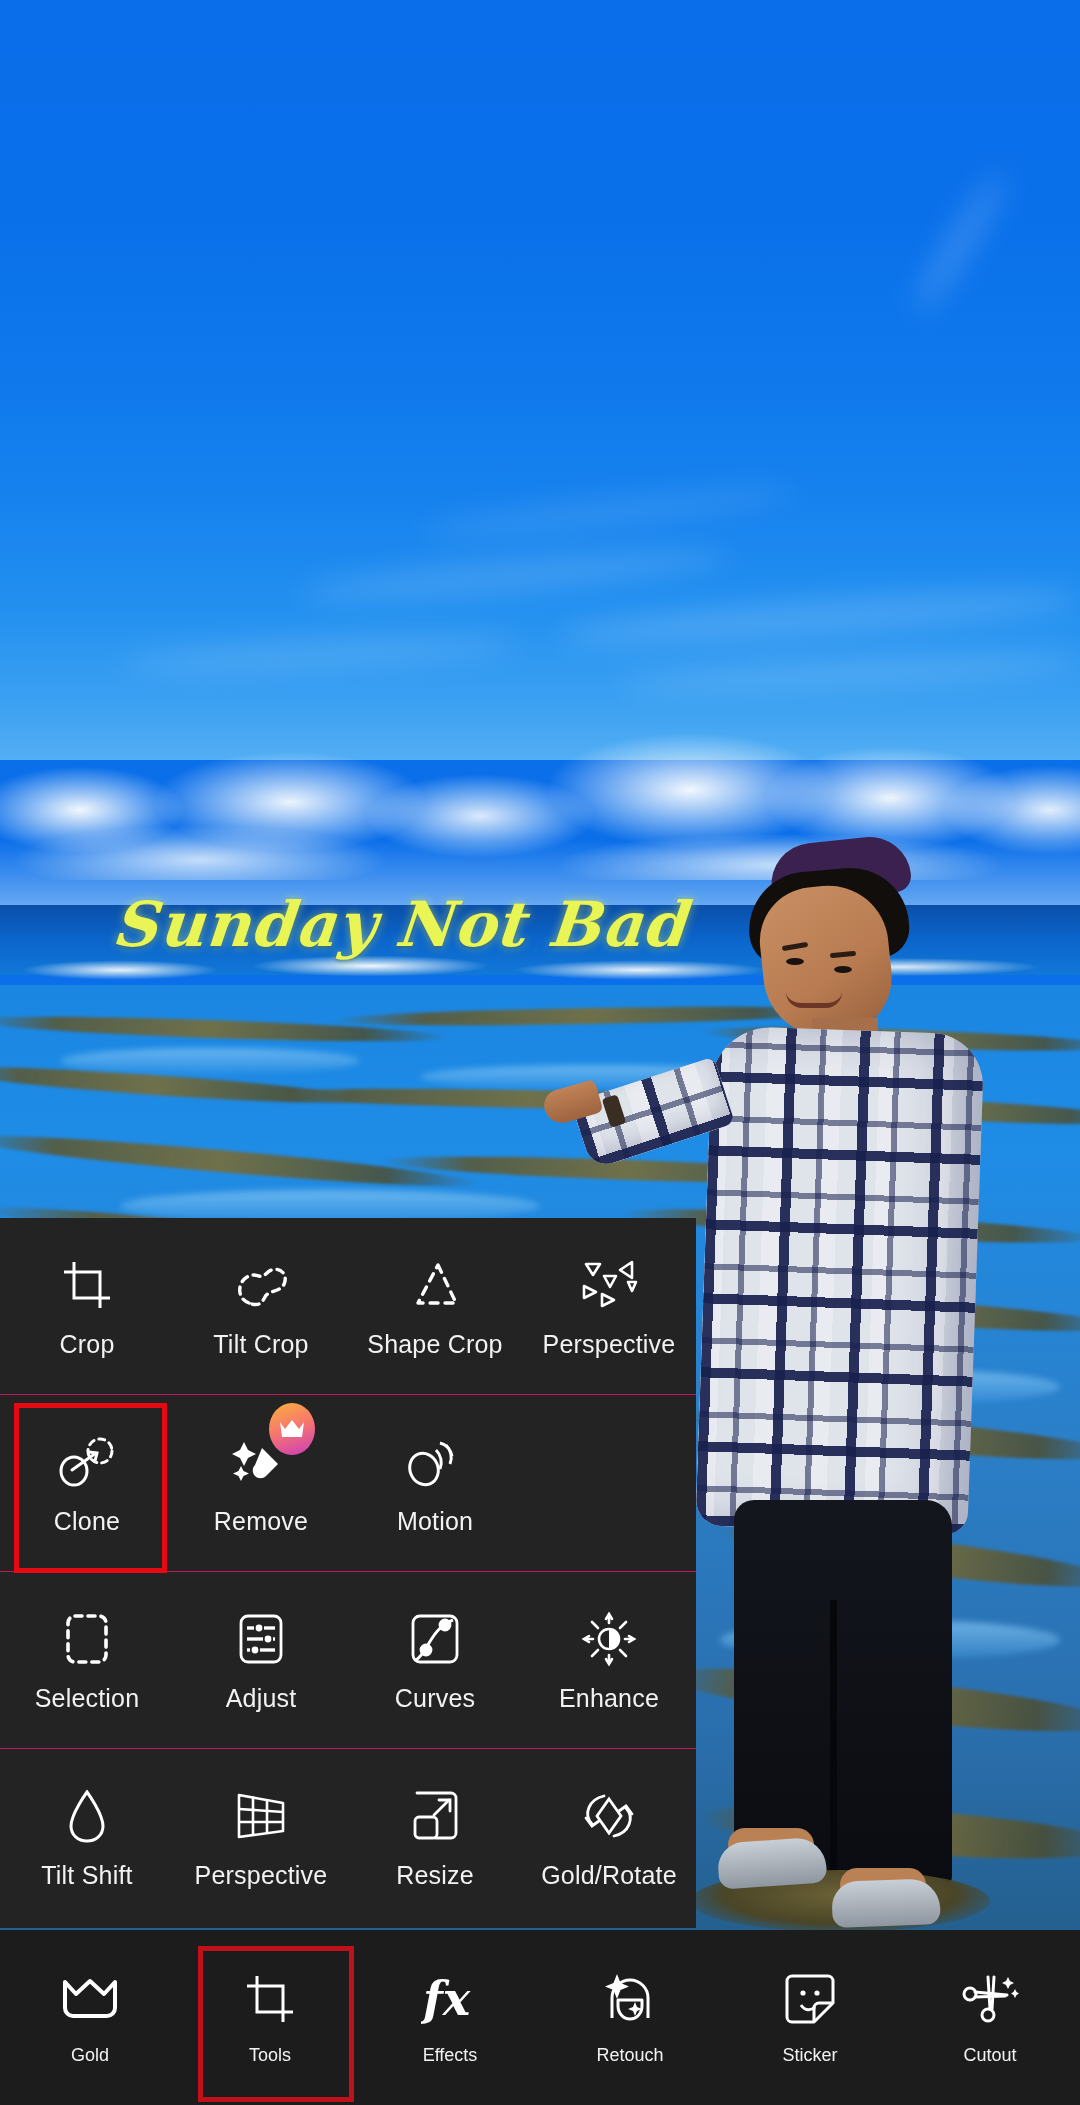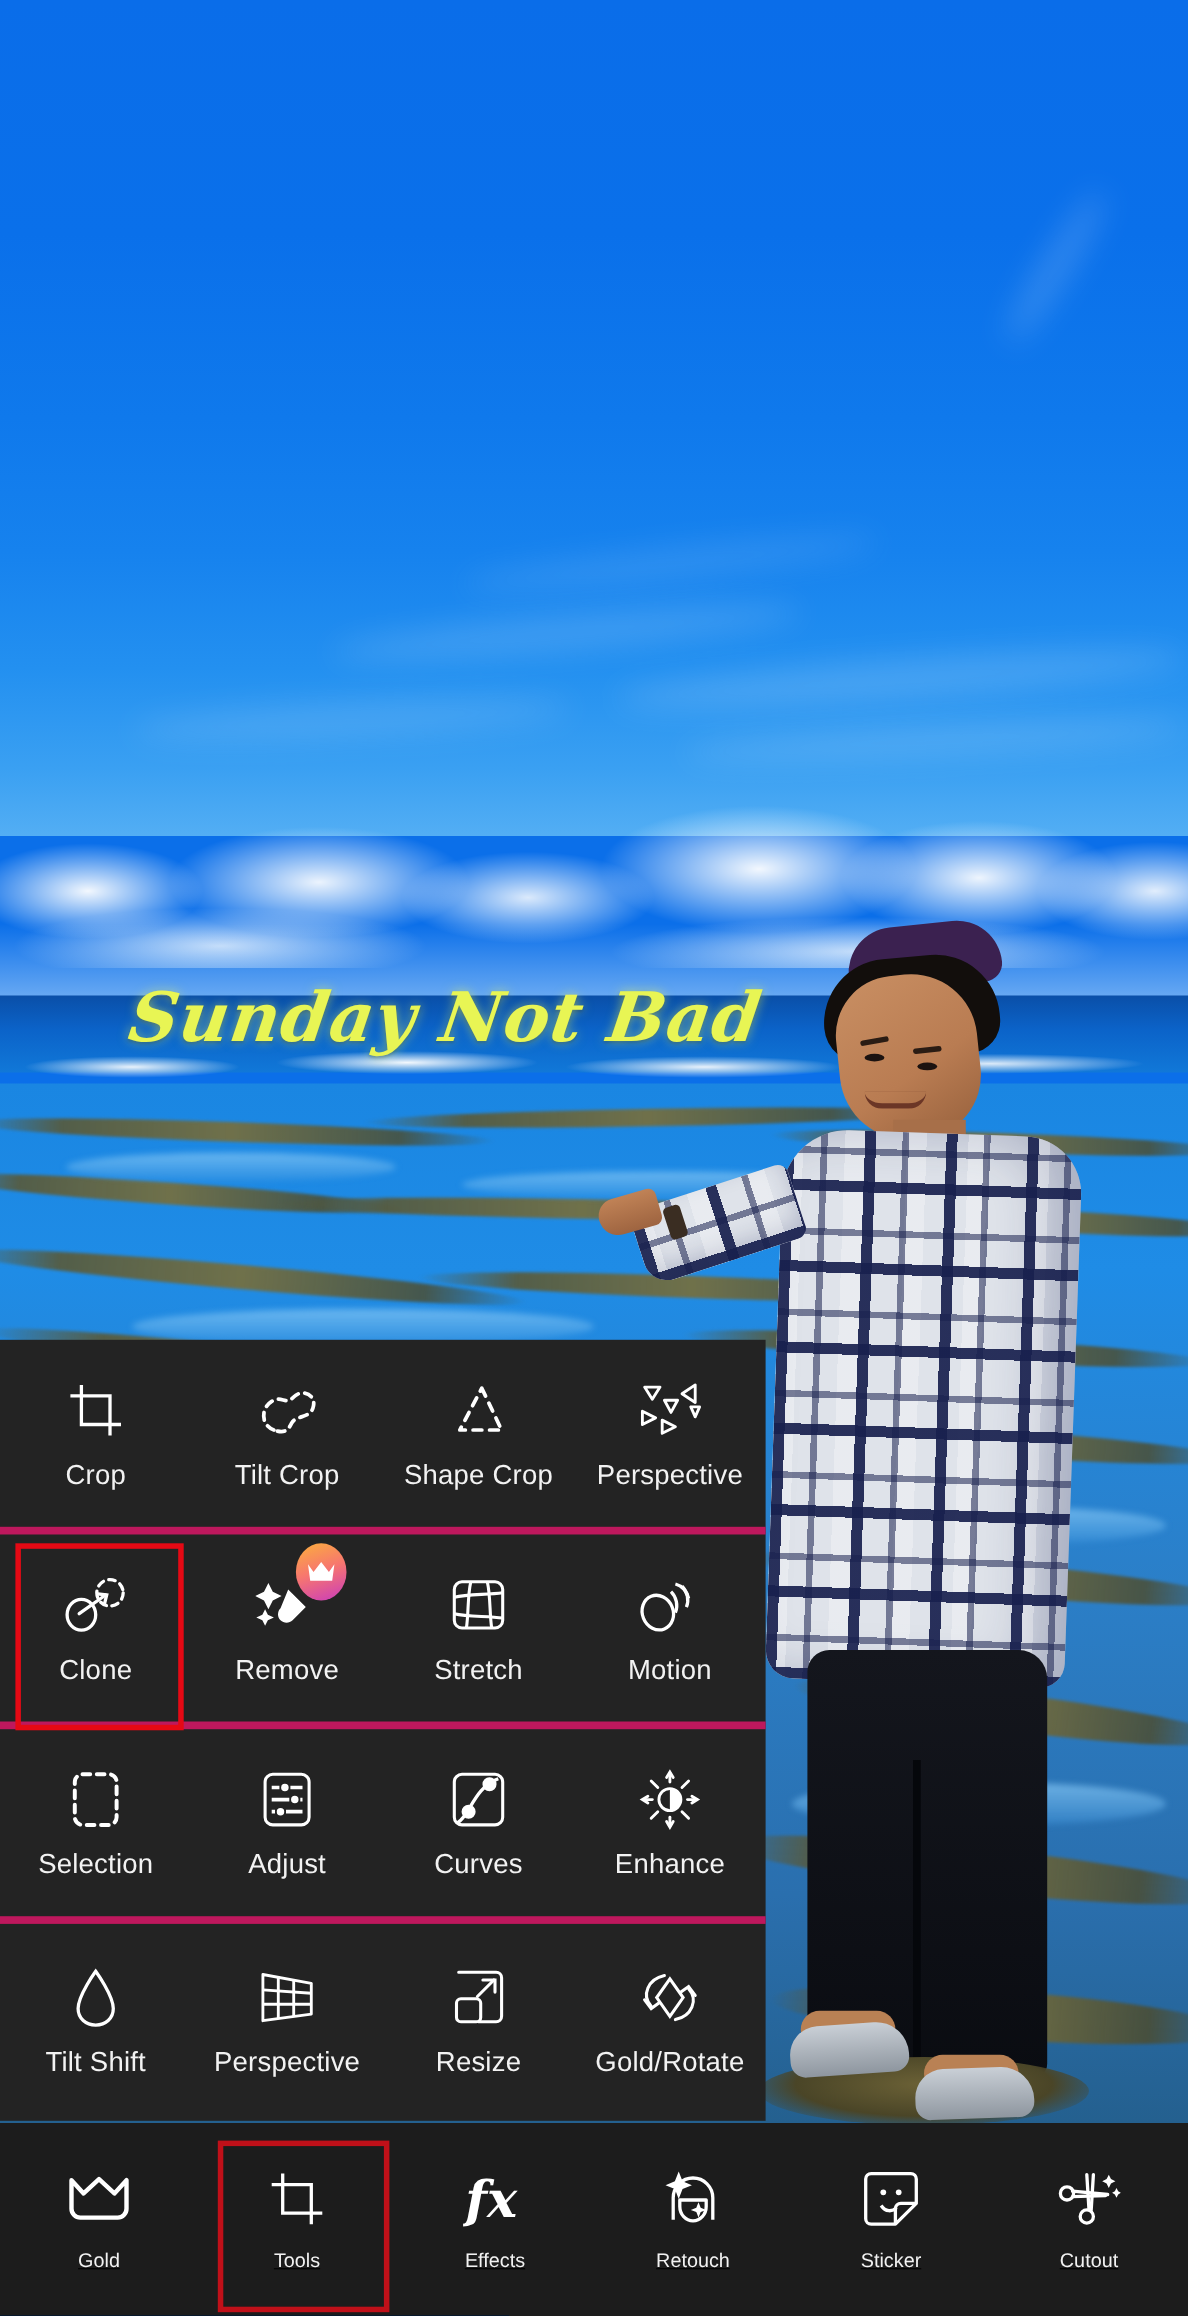--- a/index.html
+++ b/index.html
@@ -200,21 +200,21 @@
   .tools-panel {
     position: absolute;
     left: 0; top: 1218px;
     width: 696px; height: 710px;
     background: #232323;
   }
   .tool-row {
     display: grid;
     grid-template-columns: repeat(4, 1fr);
     height: 177px;
-    border-bottom: 7px solid #be185d;
+    border-bottom: 1px solid #be185d;
   }
   .tool-row:last-child { border-bottom: none; }
   .tool-cell {
     position: relative;
     display: flex; flex-direction: column;
     align-items: center; justify-content: center;
     gap: 14px;
   }
   .tool-cell .ic { width: 62px; height: 62px; display:flex; align-items:center; justify-content:center; }
   .tool-cell .lbl {
@@ -236,21 +236,21 @@
   .bottom-nav {
     position: absolute;
     left: 0; bottom: 0;
     width: 1080px; height: 175px;
     background: #1c1c1c;
     display: grid;
     grid-template-columns: repeat(6, 1fr);
   }
   .nav-cell {
     position: relative;
-    display:flex; flex-direction:column; align-items:center; justify-content:center; gap: 16px; text-decoration: underline;
+    display:flex; flex-direction:column; align-items:center; justify-content:center; gap: 16px;
   }
   .nav-cell .ic { width: 60px; height: 60px; display:flex; align-items:center; justify-content:center; }
   .nav-cell .lbl { font-size: 18px; color: #f2f2f2; }
   .nav-cell.selected::after {
     content:''; position:absolute; left: 50%; top: 16px; margin-left: -72px;
     width: 146px; height: 146px; border: 5px solid #c01019; pointer-events:none;
   }
   svg { display:block; }
 </style>
 </head>
@@ -390,32 +390,20 @@
           <svg width="58" height="52" viewBox="0 0 58 52" fill="#fff">
             <path d="M12 6 L16 14 L24 18 L16 22 L12 30 L8 22 L0 18 L8 14 Z"></path>
             <path d="M9 30 L11.5 35 L17 37.5 L11.5 40 L9 45 L6.5 40 L1 37.5 L6.5 35 Z"></path>
             <path d="M30 12 L46 28 L34 40 C31 43 26 43 23 40 C20 37 20 32 23 29 Z"></path>
           </svg>
         </span>
         <span class="lbl">Remove</span>
       </div>
       <div class="tool-cell">
         <span class="ic">
-          <svg width="52" height="50" viewBox="0 0 52 50" fill="none" stroke="#fff" stroke-width="2.8" stroke-linejoin="round">
-            <rect x="4" y="4" width="44" height="42" rx="7"></rect>
-            <path d="M19 4 C16 16 17 34 15 46"></path>
-            <path d="M34 4 C37 16 36 34 38 46"></path>
-            <path d="M4 18 C16 15 34 16 48 14"></path>
-            <path d="M4 33 C16 36 34 35 48 37"></path>
-          </svg>
-        </span>
-        <span class="lbl">Stretch</span>
-      </div>
-      <div class="tool-cell">
-        <span class="ic">
           <svg width="58" height="52" viewBox="0 0 58 52" fill="none" stroke="#fff" stroke-width="3">
             <ellipse cx="18" cy="33" rx="14" ry="16" transform="rotate(-22 18 33)"></ellipse>
             <path d="M30 14 A14 16 -22 0 1 34 33"></path>
             <path d="M40 9 A14 16 -22 0 1 44 28"></path>
             <path d="M34 7 A14 16 -22 0 1 46 20"></path>
           </svg>
         </span>
         <span class="lbl">Motion</span>
       </div>
     </div>

